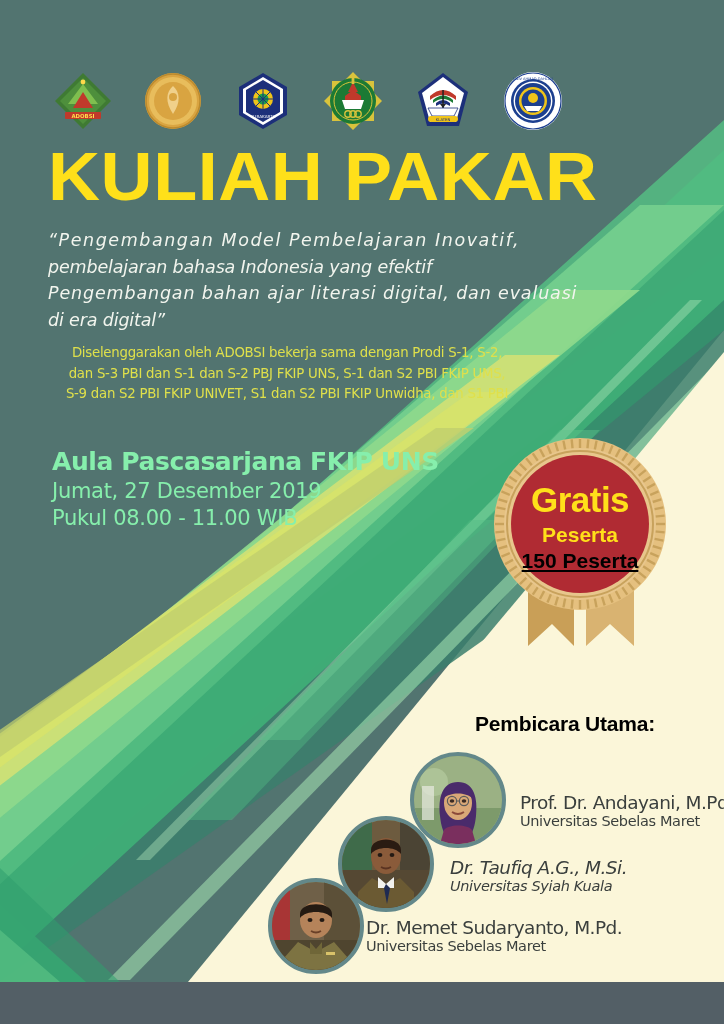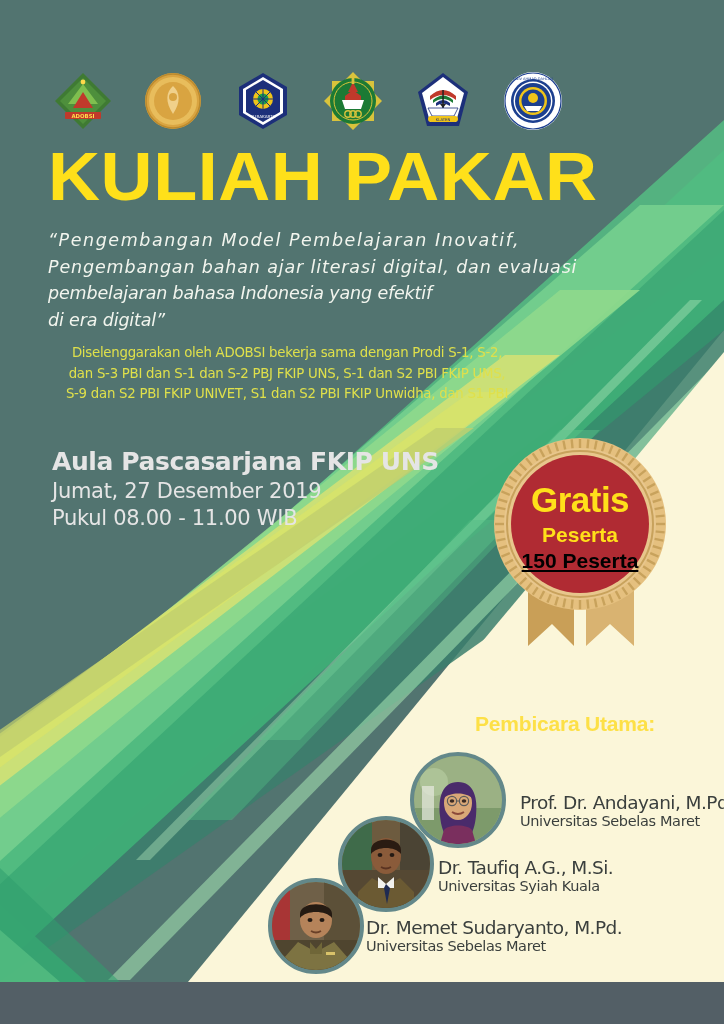--- a/index.html
+++ b/index.html
@@ -102,21 +102,21 @@
     letter-spacing: -0.25px;
   }
   .organizer .ln { display: block; white-space: nowrap; text-align: center; }
 
   
   .venue {
     position: absolute;
     left: 52px;
     top: 447px;
     width: 420px;
-    color: #e5e5e5;
+    color: #86efac;
     font-family: "DejaVu Sans", sans-serif;
   }
   .venue-place {
     font-size: 25px;
     font-weight: 700;
     line-height: 1.22;
     letter-spacing: -0.4px;
     white-space: nowrap;
   }
   .venue-date, .venue-time {
@@ -168,21 +168,21 @@
     font-weight: 700;
     line-height: 1.25;
     text-decoration: underline;
   }
 
   
   .speakers-heading {
     position: absolute;
     left: 475px;
     top: 712px;
-    color: #fde047;
+    color: #000000;
     font-family: "Liberation Sans", sans-serif;
     font-weight: 700;
     font-size: 21px;
     letter-spacing: -0.2px;
     white-space: nowrap;
   }
   .speaker {
     position: absolute;
     display: flex;
     align-items: center;
@@ -216,21 +216,21 @@
     font-size: 14.5px;
     font-weight: 400;
     line-height: 1.2;
     letter-spacing: -0.35px;
     white-space: nowrap;
   }
 
   #speaker-1 { left: 410px; top: 752px; }
   #speaker-1 .info { margin-left: 14px; margin-top: 24px; }
   #speaker-2 { left: 338px; top: 816px; }
-  #speaker-2 .info { margin-left: 4px; margin-top: 26px; }
+  #speaker-2 .info { margin-left: 16px; margin-top: 26px; font-style: italic; }
   #speaker-3 { left: 268px; top: 878px; }
   #speaker-3 .info { margin-left: 2px; margin-top: 22px; }
 </style>
 </head>
 <body>
 
 <div id="poster">
 
   <div class="bg-layer">
     <svg class="bg-svg" viewBox="0 0 724 1024" preserveAspectRatio="none">
@@ -381,22 +381,22 @@
         <text x="31" y="10" font-family="DejaVu Sans" font-size="3.6" fill="#1c3f8f" text-anchor="middle">UNIV AHMAD DAHLAN</text>
       </svg>
     </div>
 
   </div>
 
   <div class="title">KULIAH PAKAR</div>
 
   <div class="subtitle">
     <span class="ln wide">“Pengembangan  Model  Pembelajaran  Inovatif,</span>
+    <span class="ln tight">pembelajaran bahasa Indonesia yang efektif</span>
     <span class="ln mid">Pengembangan  bahan  ajar  literasi  digital,  dan  evaluasi</span>
-    <span class="ln tight">pembelajaran bahasa Indonesia yang efektif</span>
     <span class="ln tight">di era digital”</span>
   </div>
 
   <div class="organizer">
     <span class="ln">Diselenggarakan oleh ADOBSI  bekerja sama dengan Prodi S-1, S-2,</span>
     <span class="ln">dan S-3 PBI dan S-1 dan S-2 PBJ FKIP UNS, S-1 dan S2 PBI FKIP UMS,</span>
     <span class="ln">S-9 dan S2 PBI FKIP UNIVET, S1 dan S2 PBI FKIP Unwidha, dan S1 PBI</span>
   </div>
 
   <div class="venue">

